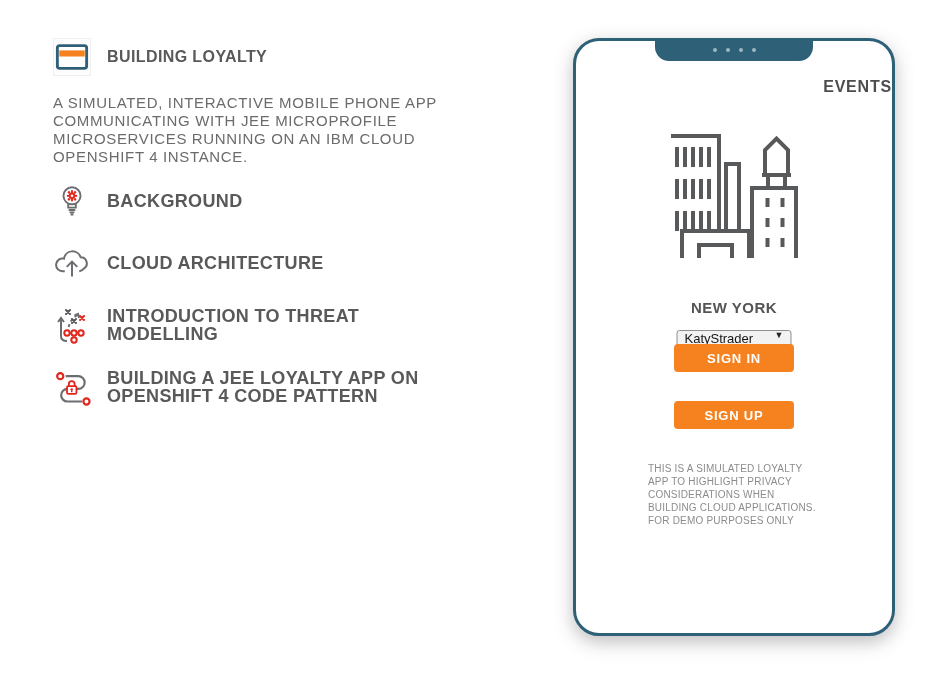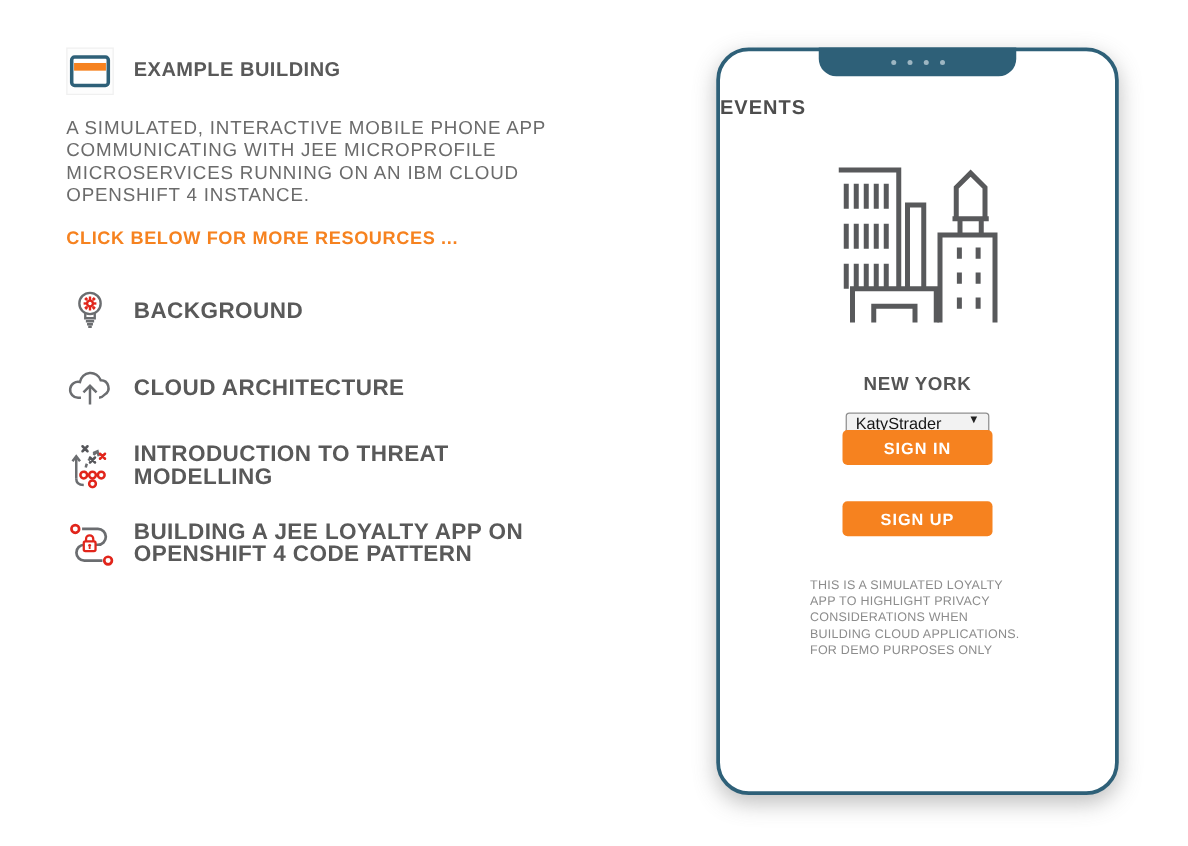--- a/index.html
+++ b/index.html
@@ -46,21 +46,21 @@
   }
   .notch {
     position:absolute; top:-3px; left:50%; transform:translateX(-50%);
     width:158px; height:23px; background:#2e6078;
     border-radius:0 0 14px 14px;
     display:flex; align-items:center; justify-content:center; gap:9px;
   }
   .notch-dot { width:4px; height:4px; border-radius:50%; background:#9db6c2; }
 
   .events-title {
-    position:absolute; top:37px; left:0; right:0; text-align:left;
+    position:absolute; top:37px; left:0; right:0; text-align:right;
     font-size:16px; font-weight:bold; color:#4d4d4d; letter-spacing:0.8px;
   }
   .city-wrap { position:absolute; top:92px; left:50%; transform:translateX(-50%); }
 
   .ny-title {
     position:absolute; top:258px; left:0; right:0; text-align:center;
     font-size:15px; font-weight:bold; color:#555555; letter-spacing:0.5px;
   }
 
   .user-select {
@@ -93,26 +93,25 @@
 
 <div class="left-col">
 
   <div class="header-row">
     <div class="app-icon-tile">
       <svg width="34" height="30" viewBox="0 0 36 30">
         <rect x="2.5" y="3" width="31" height="24" rx="2.5" fill="#ffffff" stroke="#2e6078" stroke-width="3"></rect>
         <rect x="4.5" y="8" width="27" height="6.5" fill="#f6821f"></rect>
       </svg>
     </div>
-    <div class="page-title">EXAMPLE BUILDING</div>
+    <div class="page-title">BUILDING LOYALTY</div>
   </div>
 
   <p class="description">A SIMULATED, INTERACTIVE MOBILE PHONE APP COMMUNICATING WITH JEE MICROPROFILE MICROSERVICES RUNNING ON AN IBM CLOUD OPENSHIFT 4 INSTANCE.</p>
 
-  <a class="resources-link">CLICK BELOW FOR MORE RESOURCES ...</a>
 
   <div class="resource-row">
     <span class="resource-icon">
       <svg width="36" height="38" viewBox="0 0 38 38">
         <g fill="none" stroke="#6b6d70" stroke-width="2">
           <circle cx="19" cy="13.5" r="9"></circle>
           <path d="M15 21.5 V26 H23 V21.5"></path>
           <path d="M15.5 28.5 H22.5 M16.5 31 H21.5 M17.5 33.2 H20.5"></path>
         </g>
         <g fill="#e1251b">

